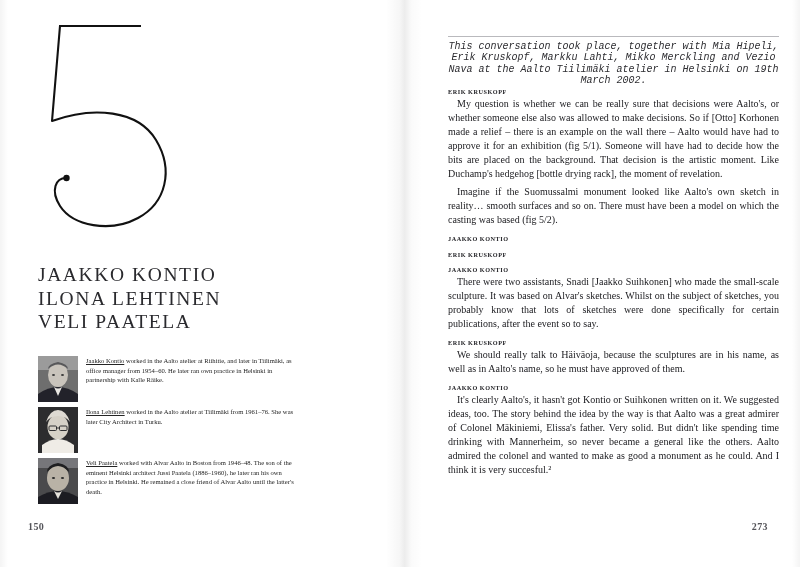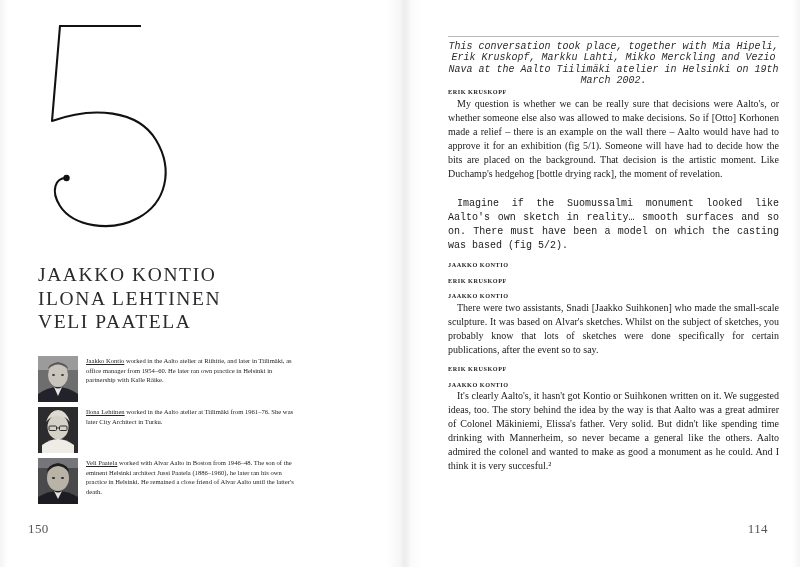--- a/index.html
+++ b/index.html
@@ -112,23 +112,24 @@
     color: #242424;
     text-align: left;
   }
   .bio-name {
     text-decoration: underline;
   }
 
   .folio {
     position: absolute;
     font-family: "Liberation Serif", serif;
-    font-size: 13px;
+    font-size: 10px;
     color: #55555a;
     letter-spacing: 0.4px;
+    font-weight: bold;
   }
   #folio-left  { left: 28px;  top: 521px; }
   #folio-right { right: 32px; top: 521px; }
 
   
   #page-right {
     position: absolute;
     top: 0; left: 400px;
     width: 400px;
     height: 567px;
@@ -179,21 +180,21 @@
     font-family: "Liberation Serif", serif;
     font-size: 10px;
     line-height: 14px;
     color: #1a1a1e;
     text-align: justify;
     text-indent: 9px;
     margin: 0;
     hyphens: auto;
     -webkit-hyphens: auto;
   }
-  .para + .para { margin-top: 16px; font-family: Liberation Mono, monospace; }
+  .para + .para { margin-top: 4px; }
 </style>
 </head>
 <body>
 
 <div id="spread">
 
   <div class="page-edge-left"></div>
   <div class="page-edge-right"></div>
 
   <div id="page-left">
@@ -289,23 +290,24 @@
       <p class="para">Imagine if the Suomussalmi monument looked like Aalto's own sketch in reality… smooth surfaces and so on. There must have been a model on which the casting was based (fig 5/2).</p>
 
       <div class="speaker">Jaakko Kontio</div>
 
       <div class="speaker">Erik Kruskopf</div>
 
       <div class="speaker">Jaakko Kontio</div>
       <p class="para">There were two assistants, Snadi [Jaakko Suihkonen] who made the small-scale sculpture. It was based on Alvar's sketches. Whilst on the subject of sketches, you probably know that lots of sketches were done specifically for certain publications, after the event so to say.</p>
 
       <div class="speaker">Erik Kruskopf</div>
+      <p class="para">We should really talk to Häiväoja, because the sculptures are in his name, as well as in Aalto's name, so he must have approved of them.</p>
 
       <div class="speaker">Jaakko Kontio</div>
       <p class="para">It's clearly Aalto's, it hasn't got Kontio or Suihkonen written on it. We suggested ideas, too. The story behind the idea by the way is that Aalto was a great admirer of Colonel Mäkiniemi, Elissa's father. Very solid. But didn't like spending time drinking with Mannerheim, so never became a general like the others. Aalto admired the colonel and wanted to make as good a monument as he could. And I think it is very succesful.²</p>
 
     </div>
 
-    <div class="folio" id="folio-right">114</div>
+    <div class="folio" id="folio-right">273</div>
   </div>
 
   <div class="gutter"></div>
 </div>
 
 </body></html>

